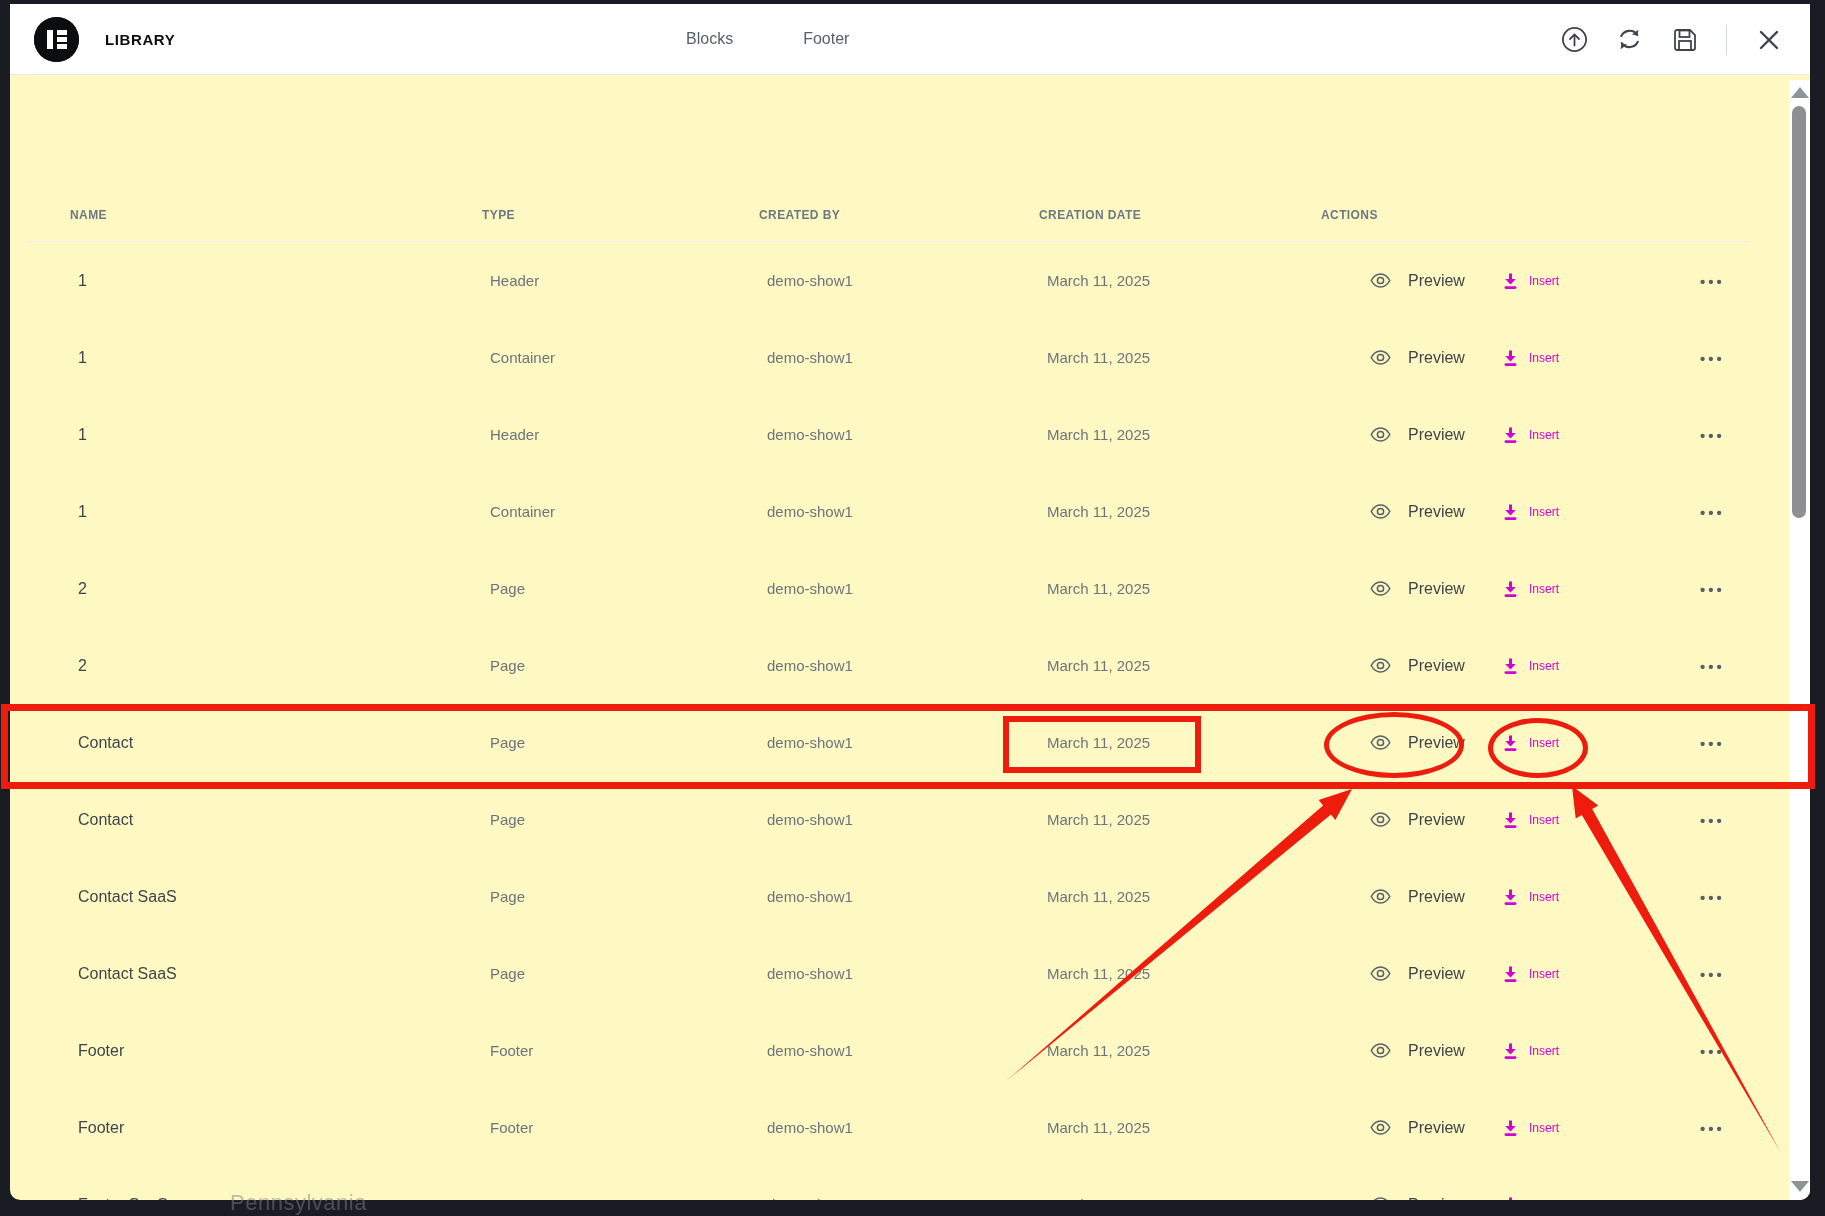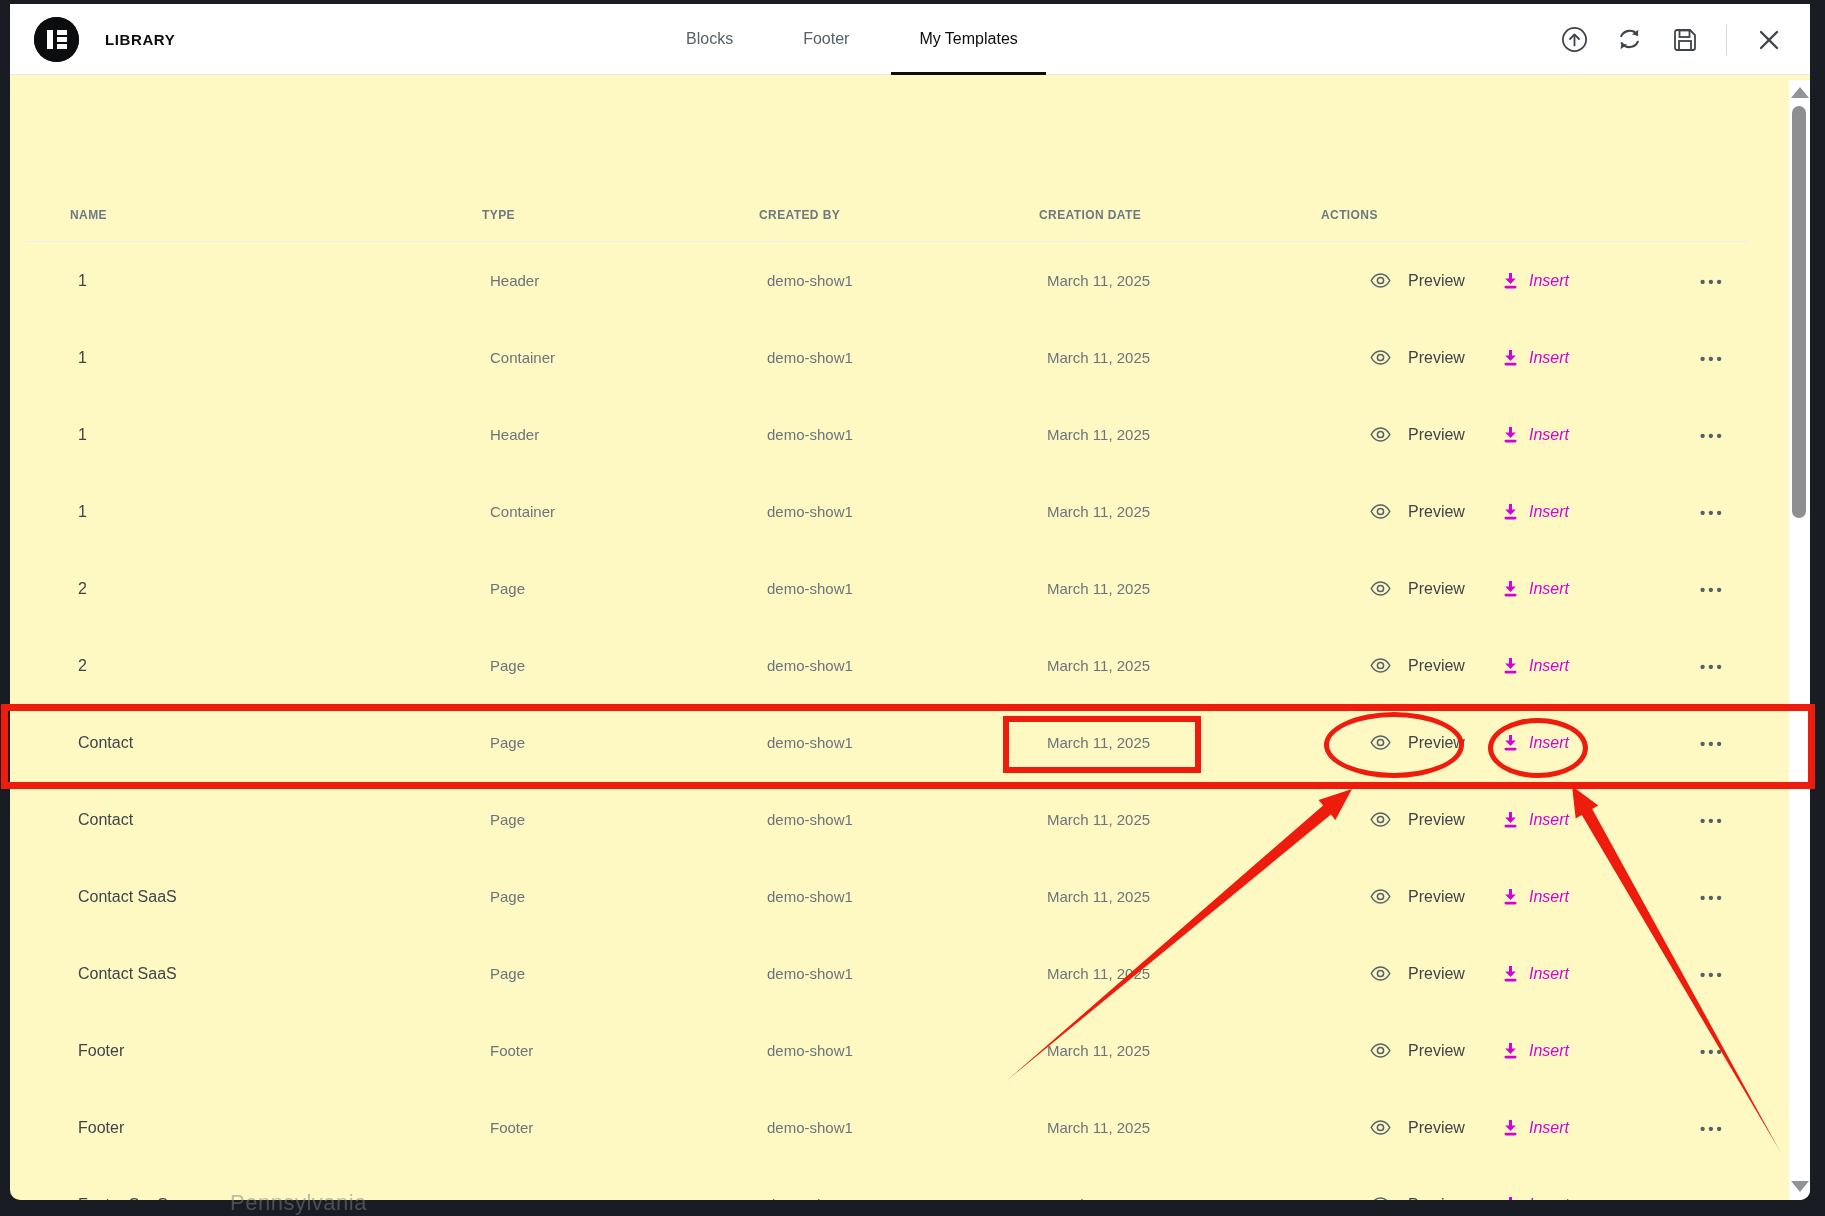--- a/index.html
+++ b/index.html
@@ -62,21 +62,21 @@
     height:77px; display:grid; grid-template-columns:456px 277px 280px 282px auto;
     align-items:center;
   }
   .cell-name { padding-left:44px; font-size:16px; color:#3f444b; }
   .cell-type, .cell-creator, .cell-date { font-size:15px; color:#6d737c; }
   .cell-actions { position:relative; height:100%; }
   .act { position:absolute; top:50%; transform:translateY(-50%); display:flex; align-items:center; cursor:pointer; white-space:nowrap; }
   .act-preview { left:41px; gap:17px; }
   .act-preview .lbl { font-size:16px; color:#404349; }
   .act-insert { left:174px; gap:11px; }
-  .act-insert .lbl { font-size:16px;font-style:italic; }
+  .act-insert .lbl { font-size:12px; }
   .act-more { left:371px; font-size:15px; font-weight:bold; color:#556068; letter-spacing:3px; }
   
   .scrollbar { position:absolute; top:76px; right:0; bottom:0; width:21px; background:#fff; z-index:13; }
   .sb-up {
     position:absolute; top:7px; left:2px;
     width:0; height:0; border-left:9px solid transparent; border-right:9px solid transparent;
     border-bottom:11px solid #8f9499; cursor:pointer;
   }
   .sb-thumb {
     position:absolute; top:26px; left:3px; width:14px; height:412px;
@@ -118,21 +118,20 @@
             <rect x="23" y="20" width="10" height="5" fill="#ffffff"></rect>
             <rect x="23" y="27" width="10" height="5" fill="#ffffff"></rect>
           </svg>
         </div>
         <div class="brand-name">LIBRARY</div>
       </div>
 
       <div class="tabs">
         <div class="tab">Blocks</div>
         <div class="tab">Footer</div>
-        <div class="tab active">My Templates</div>
       </div>
 
       <div class="header-icons">
         <div class="hicon">
           <svg width="27" height="27" viewBox="0 0 27 27" fill="none" stroke="#3f444b" stroke-width="1.8">
             <circle cx="13.5" cy="13.5" r="11.6"></circle>
             <path d="M13.5 19.5 V9" stroke-linecap="round"></path>
             <path d="M9 13 L13.5 8.4 L18 13" stroke-linecap="round" stroke-linejoin="round"></path>
           </svg>
         </div>

